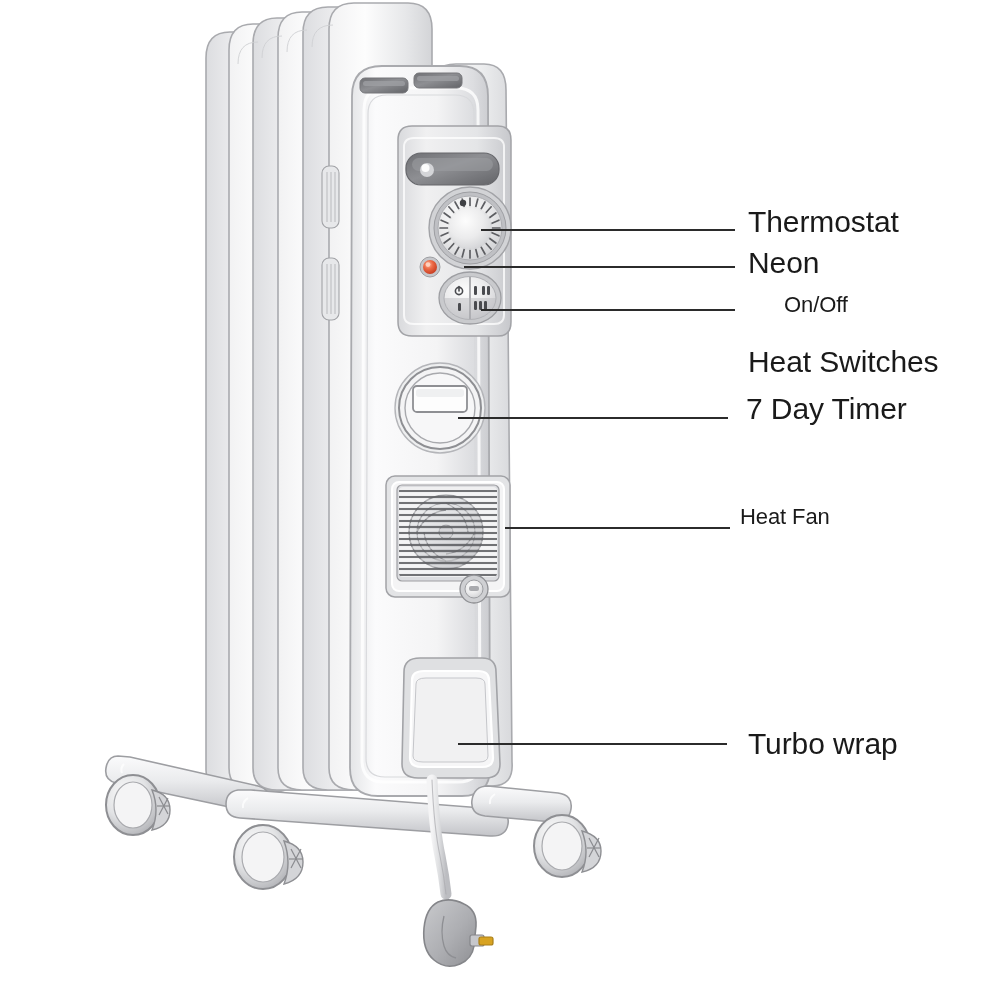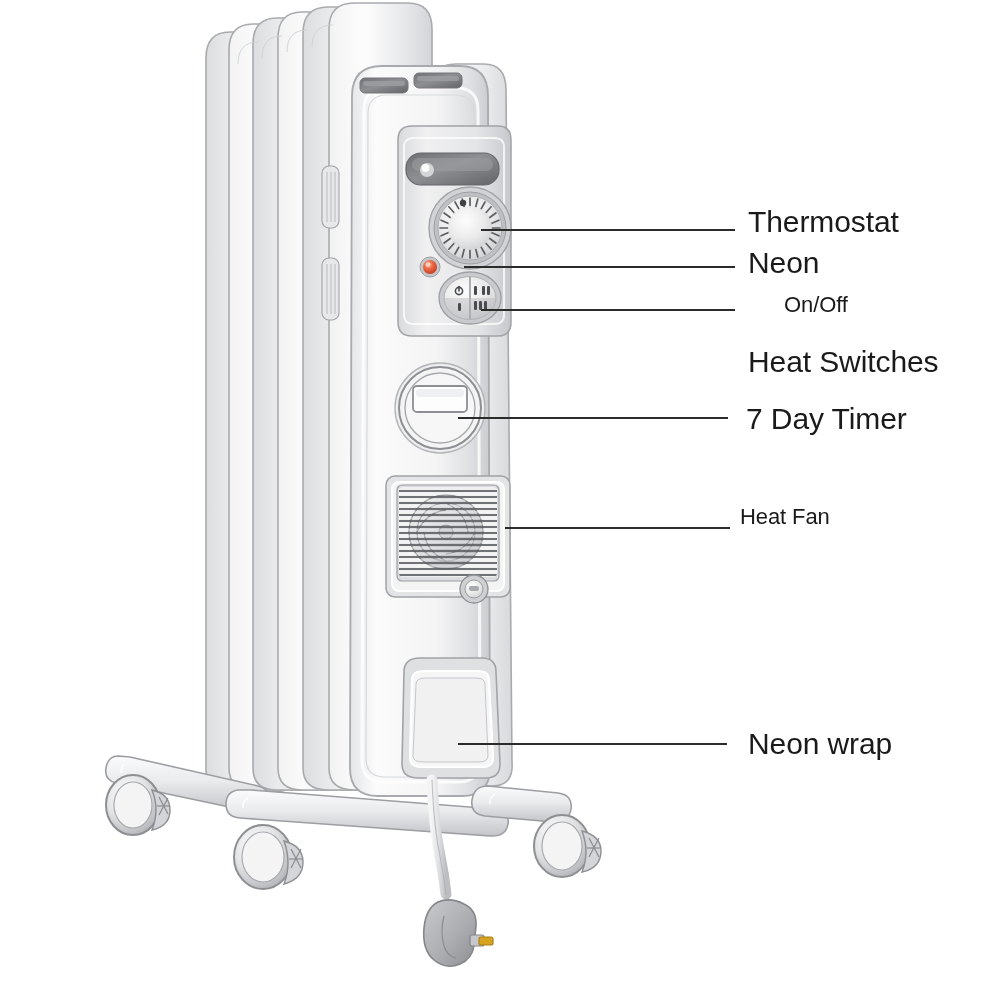--- a/index.html
+++ b/index.html
@@ -36,21 +36,21 @@
     position: absolute;
     color: #1a1a1a;
     line-height: 1.10;
     white-space: pre;
     letter-spacing: -0.1px;
   }
   .cl-thermostat { left: 748px; top: 205px; font-size: 30px; }
   .cl-neon       { left: 748px; top: 246px; font-size: 30px; }
   .cl-onoff      { left: 748px; top: 293px; font-size: 22px; margin-left: 36px; }
   .cl-heatsw     { left: 748px; top: 345px; font-size: 30px; }
-  .cl-timer      { left: 746px; top: 402px; font-size: 30px; }
+  .cl-timer      { left: 746px; top: 392px; font-size: 30px; }
   .cl-turbo      { left: 740px; top: 505px; font-size: 22px; }
   .cl-cable      { left: 748px; top: 727px; font-size: 30px; }
 </style>
 </head>
 <body>
 
 <div id="stage">
 
   <svg id="artboard" viewBox="0 0 1000 1000" aria-label="Oil filled radiator">
     <defs>
@@ -397,16 +397,16 @@
 
     <div class="callout-label cl-neon">Neon</div>
 
     <div class="callout-label cl-onoff">On/Off</div>
     <div class="callout-label cl-heatsw">Heat Switches</div>
 
     <div class="callout-label cl-timer">7 Day Timer</div>
 
     <div class="callout-label cl-turbo">Heat Fan</div>
 
-    <div class="callout-label cl-cable">Neon wrap</div>
+    <div class="callout-label cl-cable">Turbo wrap</div>
   </div>
 
 </div>
 
 </body></html>

